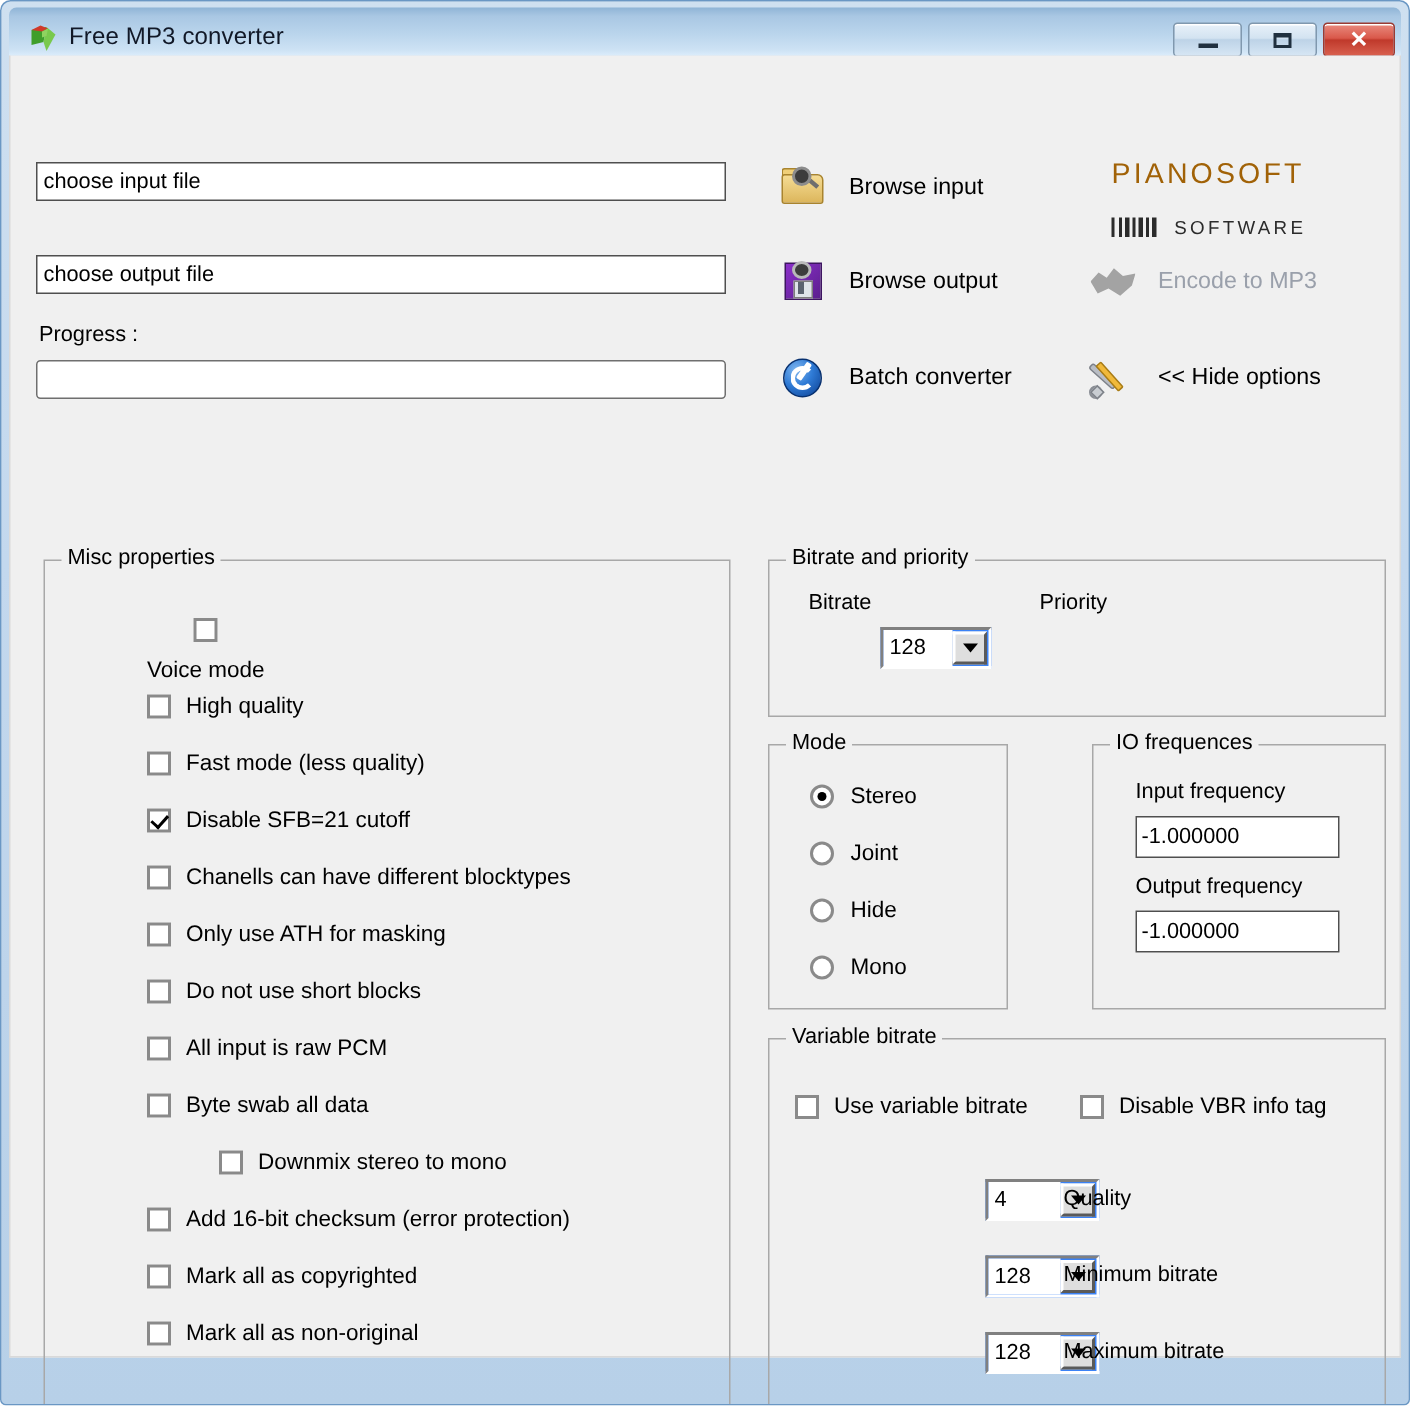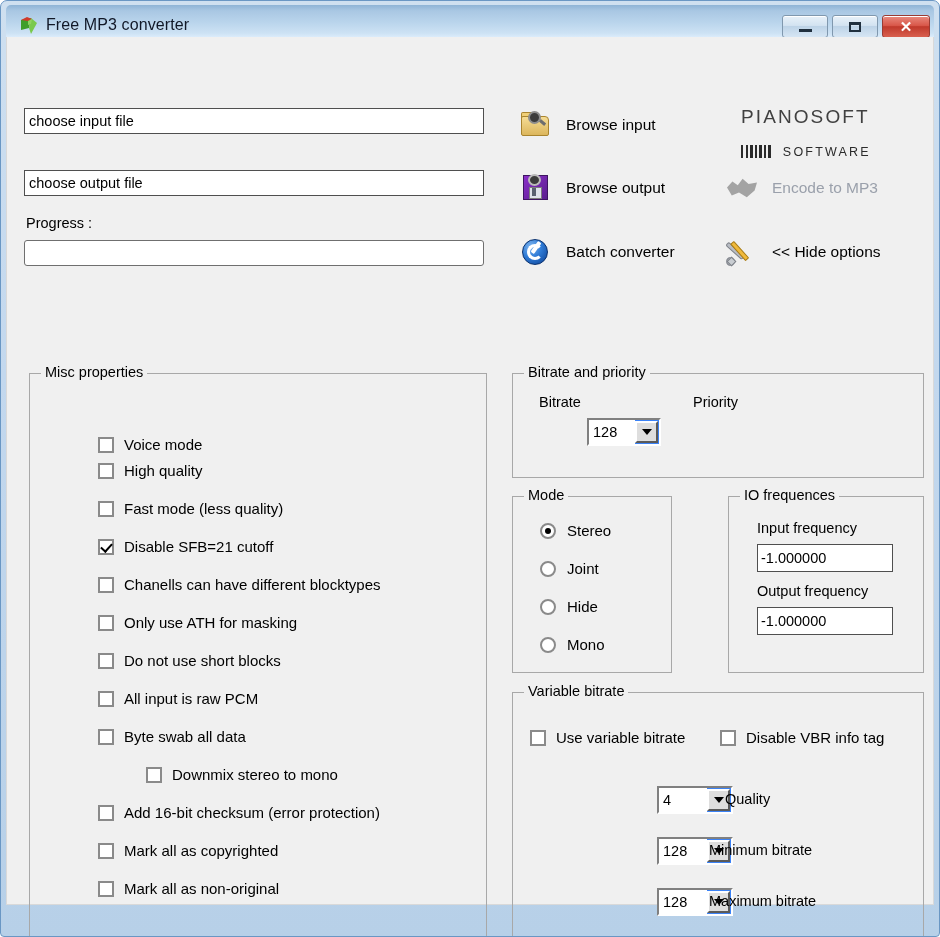--- a/index.html
+++ b/index.html
@@ -155,21 +155,21 @@
       transform: rotate(42deg); transform-origin: left center; border-radius:2px; border:1px solid #7d8188; box-sizing:border-box;}
   .ico-tools .t-wrench-h { position:absolute; left:0px; top:20px; width:9px; height:9px; border:2px solid #8a8e95; border-radius:50%; box-sizing:border-box; background:#cfd3d8;}
   .ico-tools .t-screw { position:absolute; left:6px; top:3px; width:23px; height:5px; background:#f0b93b;
       transform: rotate(48deg); transform-origin:left center; border-radius:1px; border:1px solid #a87c16; box-sizing:border-box;}
   .ico-tools .t-screw-tip { position:absolute; left:2px; top:21px; width:7px; height:7px; background:#c9cdd2; border:1px solid #7d8188; box-sizing:border-box; transform:rotate(45deg);}
 
   
   #logo { position:absolute; left:734px; top:70px; }
   #logo-top {
     font-family: "Liberation Sans", sans-serif;
-    font-size: 19px; letter-spacing: 2.1px; color: #404040; line-height: 1;
+    font-size: 19px; letter-spacing: 2.1px; color: #a16207; line-height: 1;
   }
   #logo-bottom-row { display:flex; align-items:flex-end; gap:12px; margin-top: 19px; }
   #logo-bars { display:flex; gap:2.2px; height:13px; align-items:flex-end; }
   #logo-bars span { display:block; width:2.4px; background:#2b2b2b; height:13px; }
   #logo-bottom { font-size: 12.5px; letter-spacing: 2.2px; color:#2b2b2b; line-height:1; }
 
   
   .groupbox {
     position: absolute;
     border: 1px solid #a8a8a8;
@@ -407,21 +407,21 @@
             <span></span>
             <span></span>
         </span>
         <span id="logo-bottom">SOFTWARE</span>
       </div>
     </div>
 
     <div class="groupbox" id="gb-misc">
       <span class="gb-title">Misc properties</span>
 
-      <div class="cbrow" style="left:68px; top:62px;">
+      <div class="cbrow" style="left:68px; top:38px;flex-direction:column;">
         <span class="cbox"></span>
         <span>Voice mode</span>
         </div>
 
       <div class="cbrow" style="left:68px; top:88px;">
         <span class="cbox"></span>
         <span>High quality</span>
         </div>
 
       <div class="cbrow" style="left:68px; top:126px;">
@@ -536,21 +536,21 @@
 
       <div class="cbrow" style="left:207px; top:36px;">
         <span class="cbox"></span>
         <span>Disable VBR info tag</span>
         </div>
 
       <div class="combo" style="left:96px; top:93px; width:76px;">
         <span class="cval">4</span>
         <span class="cbtn"></span>
       </div>
-      <span class="glabel" style="left:212px; top:98px;">Quality</span>
+      <span class="glabel" style="left:196px; top:98px;">Quality</span>
 
       <div class="combo" style="left:96px; top:144px; width:76px;">
         <span class="cval">128</span>
         <span class="cbtn"></span>
       </div>
       <span class="glabel" style="left:196px; top:149px;">Minimum bitrate</span>
 
       <div class="combo" style="left:96px; top:195px; width:76px;">
         <span class="cval">128</span>
         <span class="cbtn"></span>

